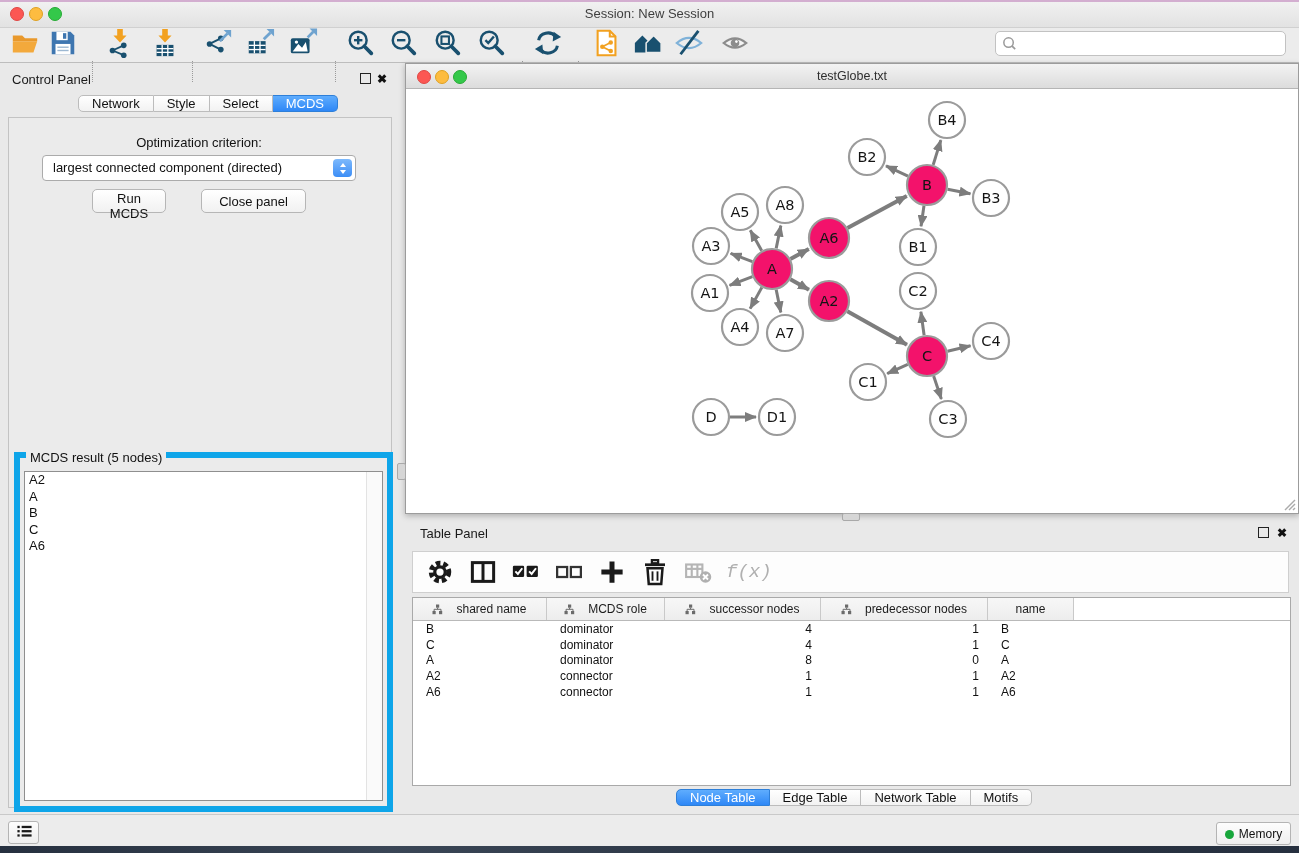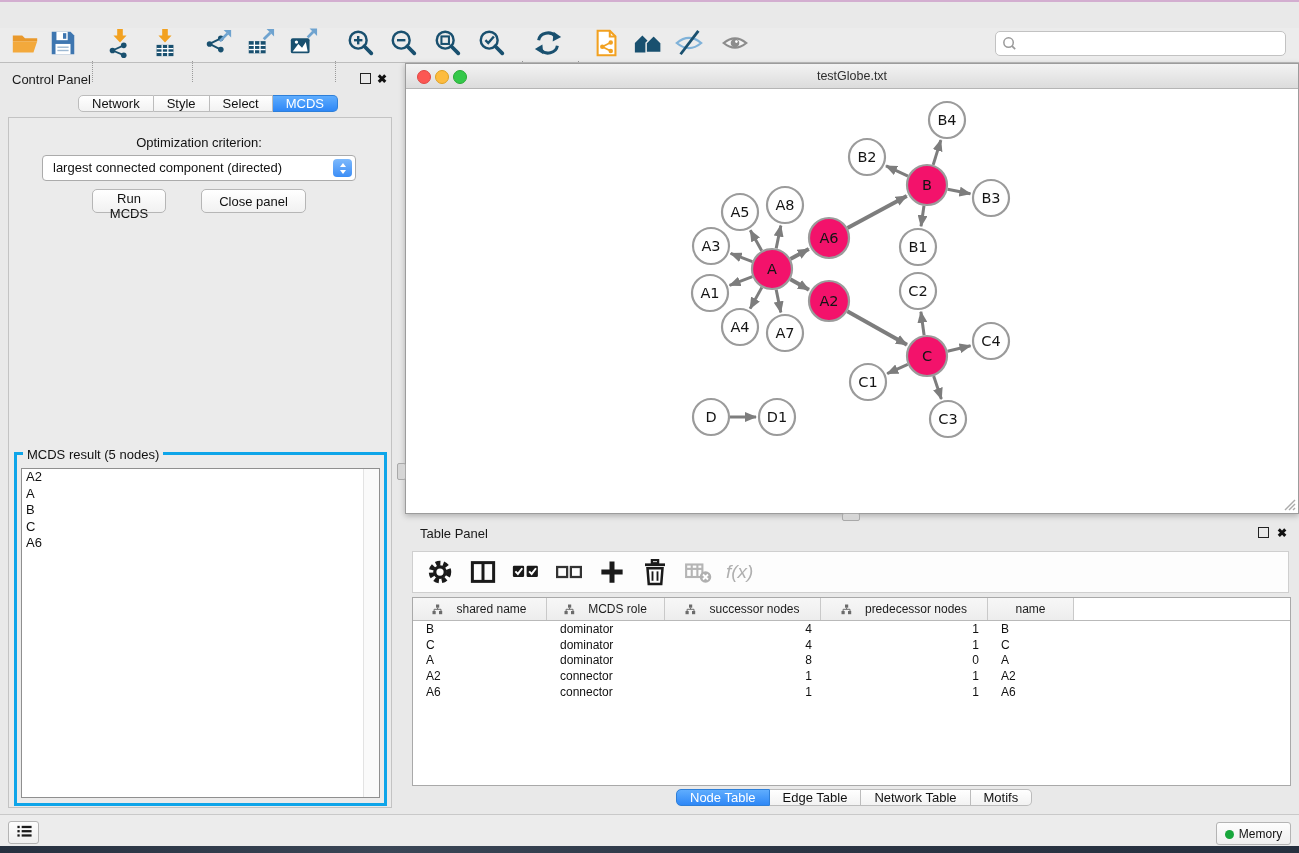--- a/index.html
+++ b/index.html
@@ -43,21 +43,21 @@
              border:1px solid #ababab;border-radius:4px;font-size:13px;color:#111;line-height:24px;
              padding-left:10px;box-sizing:border-box;}
   .stepper{position:absolute;right:3px;top:3px;bottom:3px;width:19px;border-radius:4px;
            background:linear-gradient(#7db9fc,#3b8df6);}
   .chev{position:absolute;left:50%;transform:translateX(-50%);width:0;height:0;
         border-left:3.5px solid transparent;border-right:3.5px solid transparent;}
   .chev.up{top:3.5px;border-bottom:4.5px solid #fff;}
   .chev.dn{bottom:3.5px;border-top:4.5px solid #fff;}
   .btn{position:absolute;background:linear-gradient(#ffffff,#f1f1f1);border:1px solid #b6b6b6;
        border-radius:5px;font-size:13px;color:#111;font-family:"Liberation Sans",sans-serif;cursor:default;}
-  .fieldset{position:absolute;left:14px;top:452px;width:367px;height:348px;border:3px solid #0ea5e9;}
+  .fieldset{position:absolute;left:14px;top:452px;width:367px;height:348px;border:6px solid #0ea5e9;}
   .fieldset .legend{position:absolute;top:-8px;left:6px;background:#ebebeb;padding:0 4px;font-size:13px;color:#111;}
   .result-list{position:absolute;left:4px;top:13px;right:4px;bottom:5px;background:#fff;
                border:1px solid #8f8f8f;overflow:hidden;}
   .result-scroll{position:absolute;top:0;right:0;bottom:0;width:15px;background:#fafafa;border-left:1px solid #e3e3e3;}
   .result-item{font-size:13px;color:#111;padding:1px 0 1px 4px;line-height:14.5px;}
   
   .netwin{position:absolute;left:405px;top:63px;width:892px;height:449px;background:#fff;
           border:1px solid #9c9c9c;box-shadow:0 2px 6px rgba(0,0,0,.25);}
   .net-titlebar{position:absolute;left:0;top:0;right:0;height:24px;
                 background:linear-gradient(#f3f3f3,#dcdcdc);border-bottom:1px solid #b5b5b5;}
@@ -67,21 +67,21 @@
   #graph-svg{position:absolute;left:0;top:25px;}
   .resize-grip{position:absolute;right:2px;bottom:2px;}
   .vknob{position:absolute;left:397px;top:463px;width:7px;height:15px;background:#d6d6d6;
          border:1px solid #a9a9a9;border-radius:2px;}
   .hknob{position:absolute;left:842px;top:513px;width:16px;height:6px;background:#d6d6d6;
          border:1px solid #a9a9a9;border-radius:2px;}
   
   .tp-toolbar{position:absolute;left:412px;top:551px;width:877px;height:42px;background:#fdfdfd;
               border:1px solid #cfcfcf;display:flex;align-items:center;gap:13px;padding-left:12px;box-sizing:border-box;}
   .tp-toolbar .tbtn{background:none;border:none;padding:0;width:30px;height:30px;cursor:default;}
-  .fx{font-family:Liberation Sans, sans-serif;font-style:italic;font-size:19px;color:#b0b0b0;}
+  .fx{font-family:Liberation Mono, monospace;font-style:italic;font-size:19px;color:#b0b0b0;}
   .tbl{position:absolute;left:412px;top:597px;width:877px;height:187px;background:#fff;border:1px solid #a9a9a9;}
   .tbl-header{display:grid;grid-template-columns:134px 118px 156px 167px 86px 1fr;height:22px;
               border-bottom:1px solid #b9b9b9;}
   .hcell{display:flex;align-items:center;justify-content:center;gap:13px;font-size:12px;color:#1c1c1c;
          background:linear-gradient(#f7f7f7,#ededed);border-right:1px solid #c9c9c9;overflow:hidden;}
   .hcell.filler{background:#fff;border-right:none;}
   .trow{display:grid;grid-template-columns:134px 118px 156px 167px 86px 1fr;height:15.7px;
         font-size:12px;color:#111;align-items:center;}
   .tcell{padding:0 8px 0 13px;white-space:nowrap;overflow:hidden;}
   .tcell.num{text-align:right;padding:0 9px 0 0;}
@@ -94,20 +94,26 @@
            vertical-align:-1px;}
   .bottomstrip{position:absolute;left:0;top:846px;width:100%;height:7px;
                background:linear-gradient(90deg,#26303f,#3a4656 30%,#2b3544 60%,#26303f);}
 </style>
 </head>
 <body>
 
 <div id="app">
   <div class="topedge"></div>
 
+  <div class="titlebar">
+    <span class="tl red"></span>
+    <span class="tl yellow"></span>
+    <span class="tl green"></span>
+    <div class="wtitle">Session: New Session</div>
+  </div>
 
   <div class="toolbar">
     <span class="tsep" style="left:92px"></span>
     <span class="tsep" style="left:192px"></span>
     <span class="tsep" style="left:335px"></span>
     <span class="tsep" style="left:522px"></span>
     <span class="tsep" style="left:578px"></span>
   </div>
   <button class="ticon" style="left:8px"><svg viewBox="0 0 32 32">
         <path d="M3 8 L13 8 L16 11 L29 11 L29 14 L3 14 Z" fill="#e9992c"></path>

